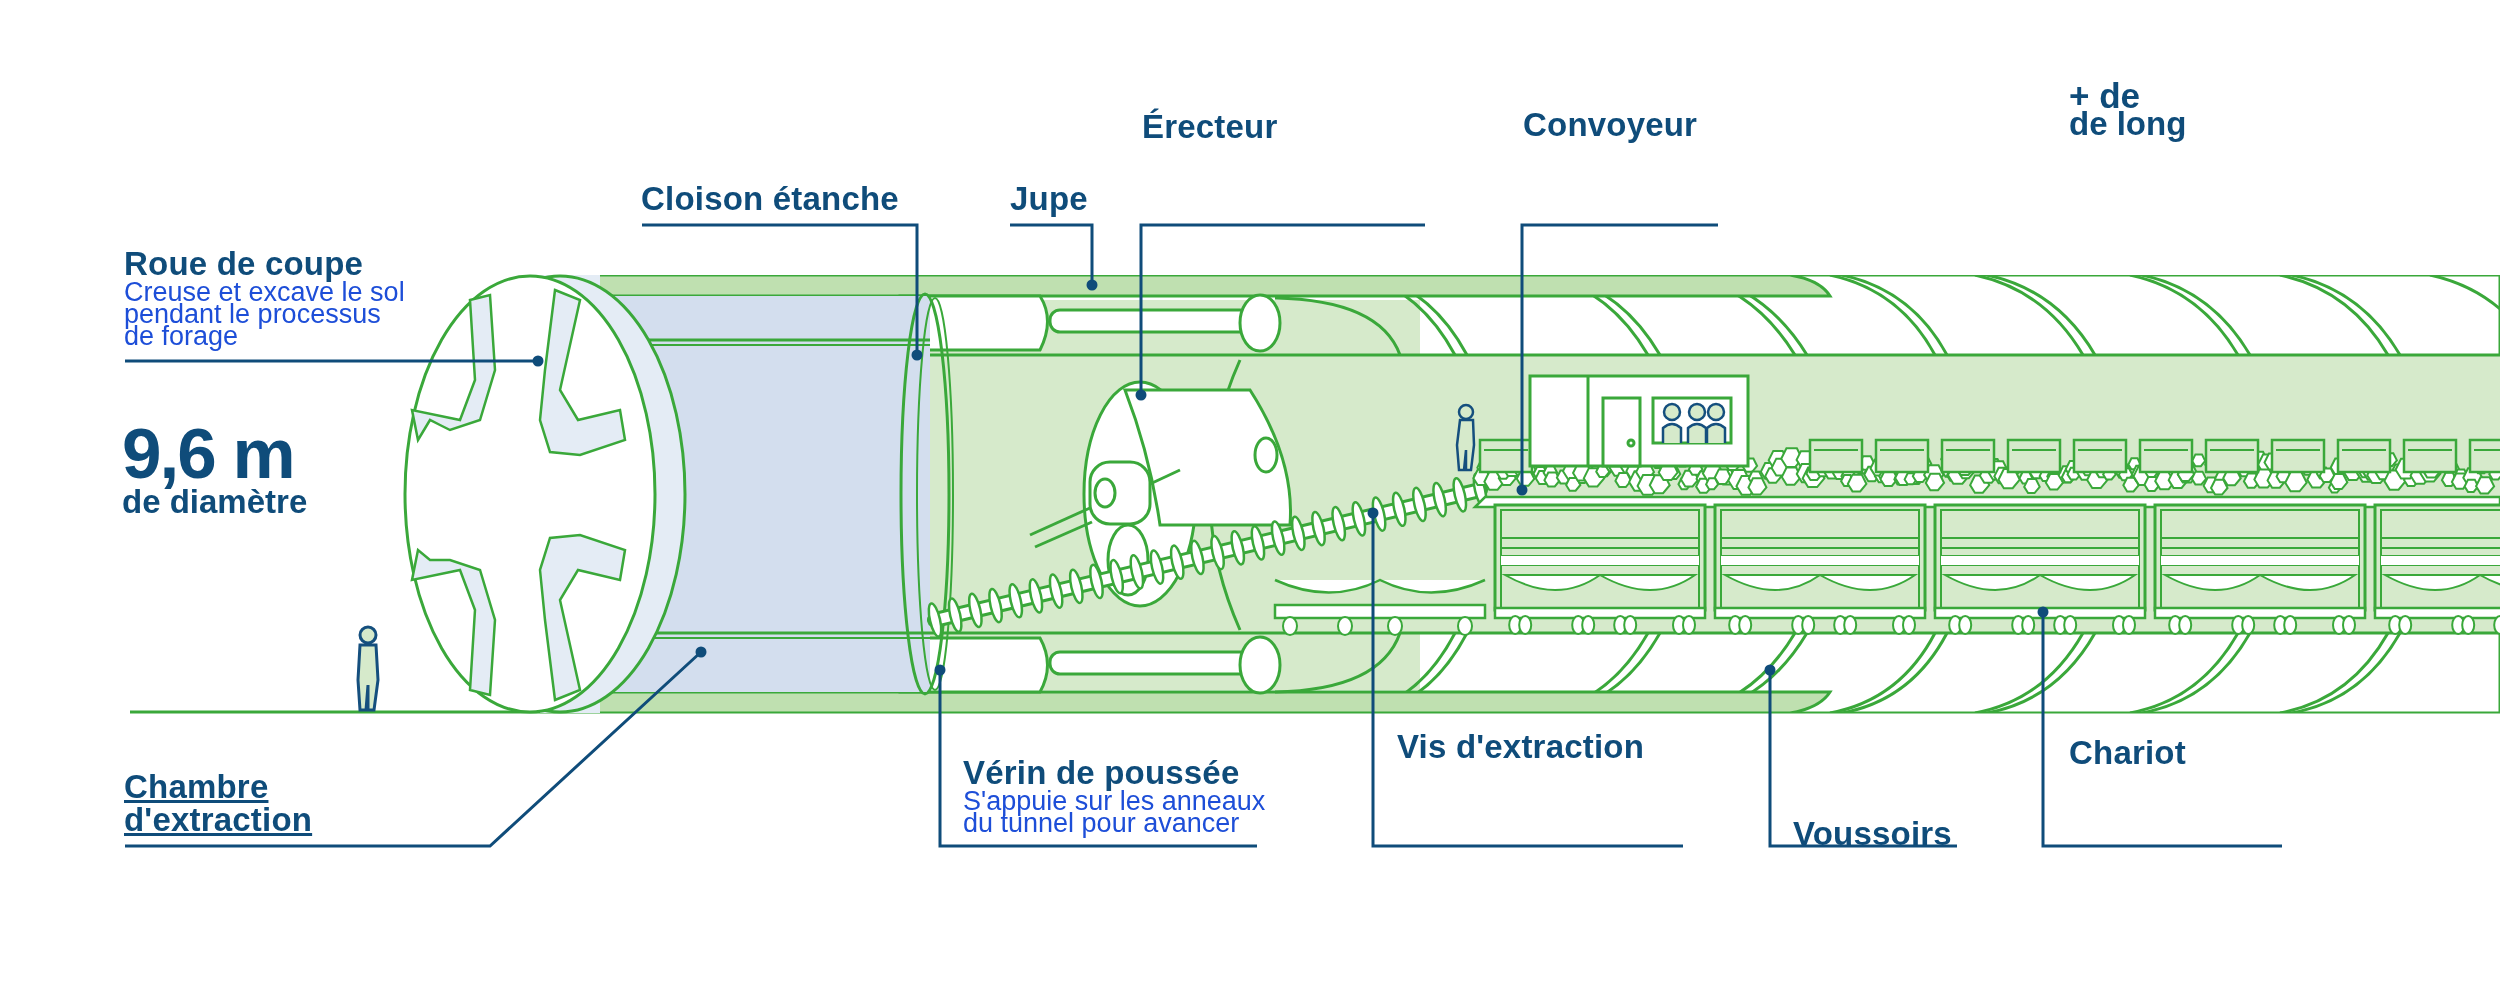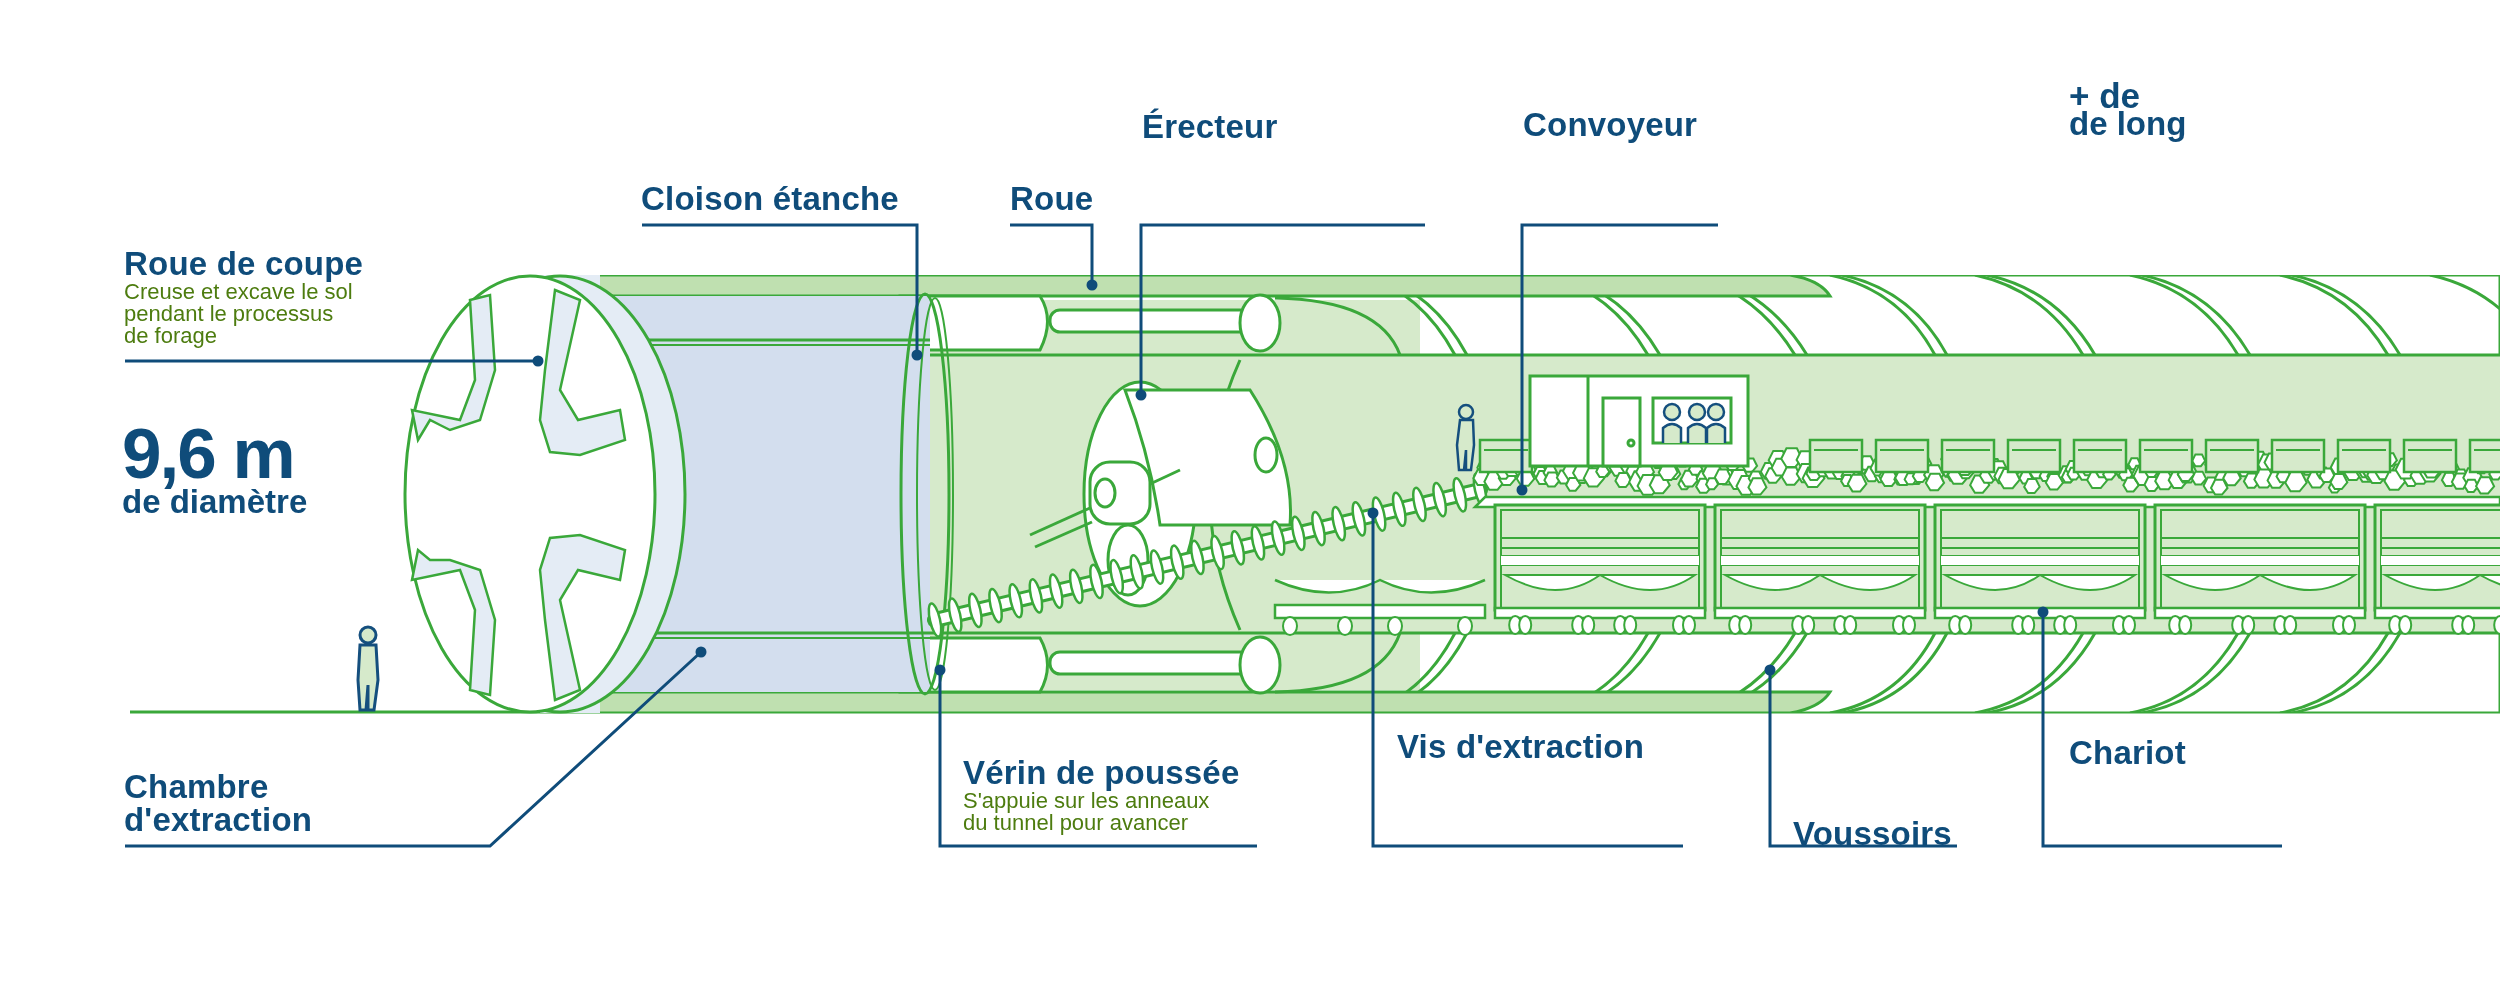--- a/index.html
+++ b/index.html
@@ -1,21 +1,21 @@
 <!DOCTYPE html>
 <html><head>
 <meta charset="utf-8">
 <style>
   html, body { margin: 0; padding: 0; background: #ffffff; }
   body { width: 2500px; height: 989px; overflow: hidden; position: relative;
          font-family: "Liberation Sans", "DejaVu Sans", sans-serif; }
   #stage { position: absolute; left: 0; top: 0; width: 2500px; height: 989px; }
   .lbl { position: absolute; color: #0f4c7a; }
   .title { font-weight: 700; font-size: 33px; letter-spacing: 0.2px; line-height: 34px; white-space: nowrap; }
-  .desc { font-size: 22px; line-height: 22px; color: #4d7c0f; white-space: pre-line; }
+  .desc { font-size: 27px; line-height: 22px; color: #1d4ed8; white-space: pre-line; }
   .big { font-weight: 700; color: #0f4c7a; line-height: 1; white-space: nowrap; }
 </style>
 </head>
 <body>
 
 <svg id="stage" width="2500" height="989" viewBox="0 0 2500 989" xmlns="http://www.w3.org/2000/svg">
   <defs>
     <clipPath id="tubeClip">
         <rect x="540" y="275" width="1960" height="438"></rect>
       </clipPath>
@@ -543,30 +543,30 @@
     <span>+</span>
     <span>de</span>
   </div>
   <div class="big" style="font-size:33px; margin-left:4px; margin-top:-6px;">de long</div>
 </div>
 
 <div class="lbl" style="left:641px; top:182px;">
   <div class="title">Cloison étanche</div>
 </div>
 <div class="lbl" style="left:1010px; top:182px;">
-  <div class="title">Roue</div>
+  <div class="title">Jupe</div>
 </div>
 <div class="lbl" style="left:1142px; top:110px;">
   <div class="title">Érecteur</div>
 </div>
 <div class="lbl" style="left:1523px; top:108px;">
   <div class="title">Convoyeur</div>
 </div>
 
-<div class="lbl" style="left:124px; top:770px;">
+<div class="lbl" style="left:124px; top:770px;text-decoration:underline;">
   <div class="title" style="white-space:pre-line; line-height:33px;">Chambre
 d'extraction</div>
 </div>
 <div class="lbl" style="left:963px; top:756px;">
   <div class="title">Vérin de poussée</div>
   <div class="desc">S'appuie sur les anneaux
 du tunnel pour avancer</div>
 </div>
 <div class="lbl" style="left:1397px; top:730px;">
   <div class="title">Vis d'extraction</div>

